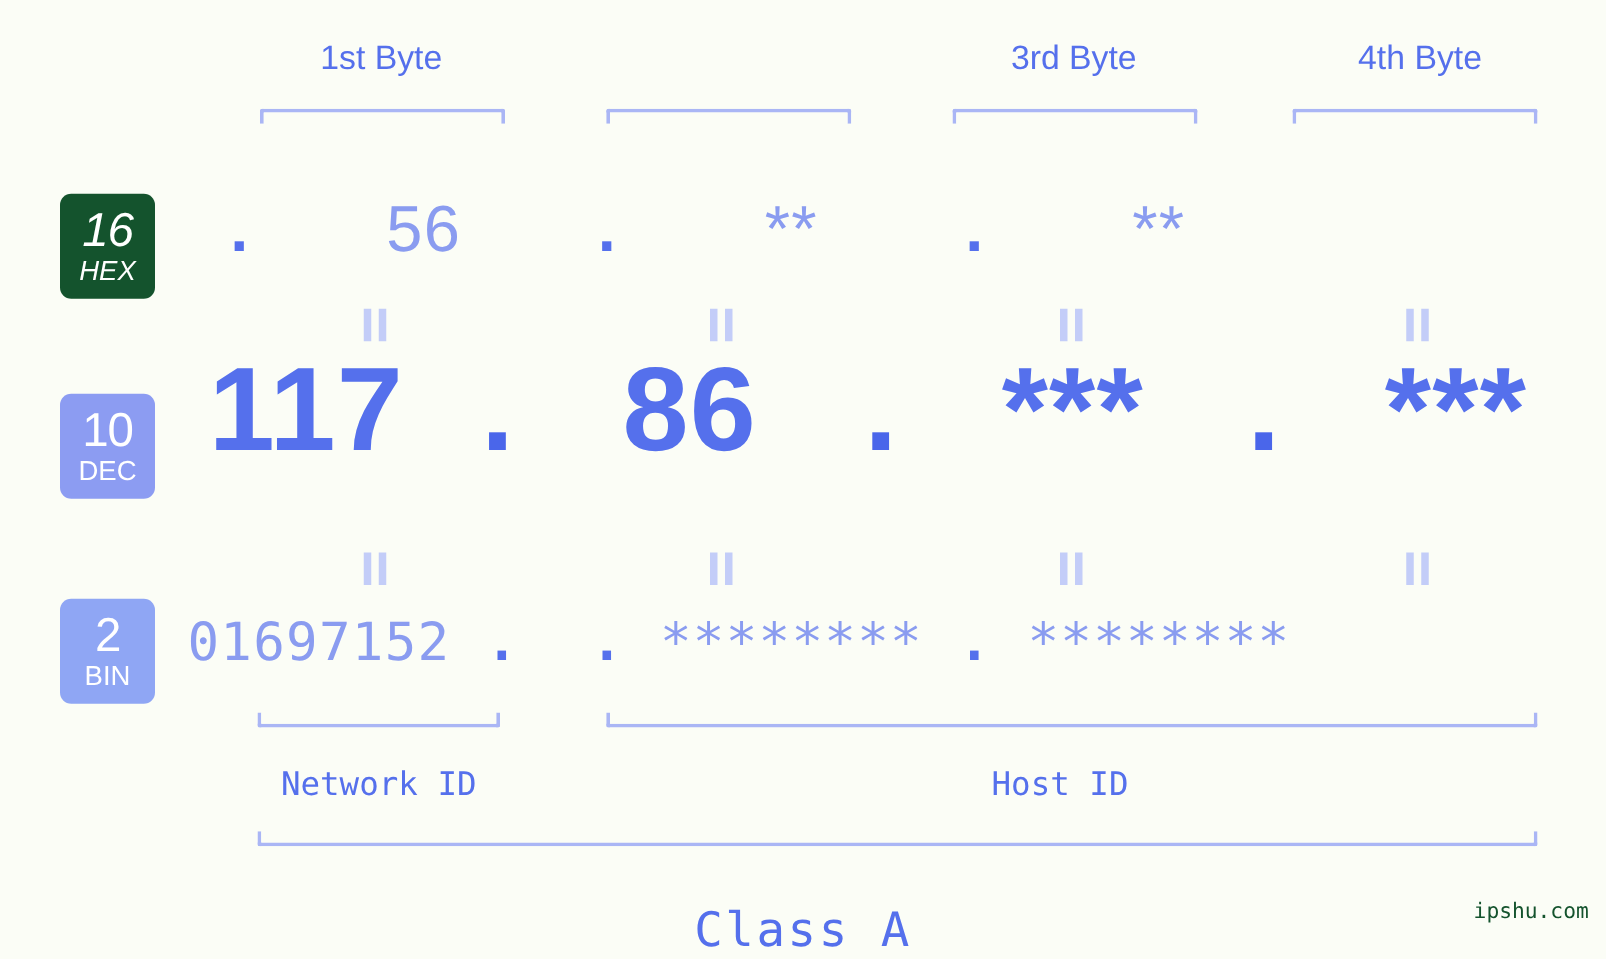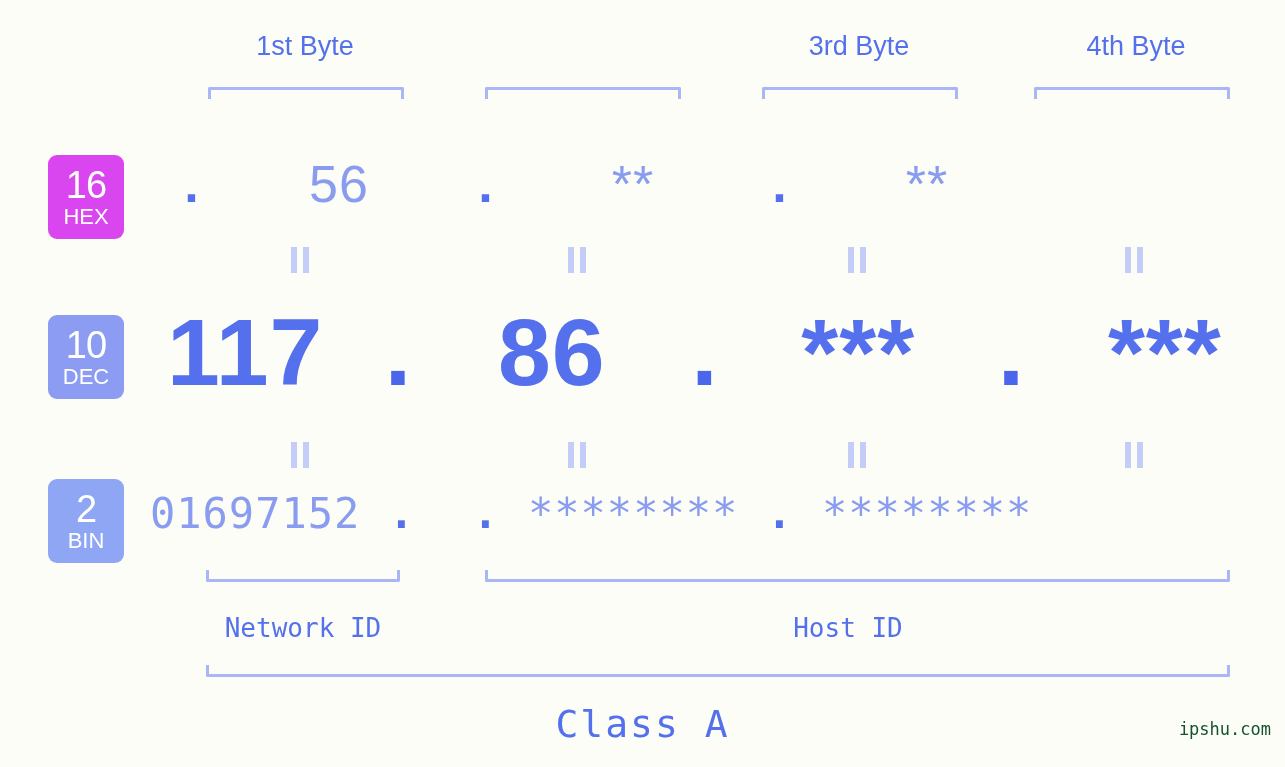--- a/index.html
+++ b/index.html
@@ -67,21 +67,21 @@
     font-size: 38px;
     font-weight: 400;
     letter-spacing: -1px;
   }
   .badge .sys {
     font-size: 22px;
     font-weight: 400;
     margin-top: 2px;
     letter-spacing: 0px;
   }
-  .badge-hex { top: 155px; background: #d946ef; }
+  .badge-hex { top: 155px; background: #14532d; font-style: italic; }
   .badge-dec { top: 315px; background: #8c9cf2; }
   .badge-bin { top: 479px; background: #8fa6f4; }
 
   
   .row {
     position: absolute;
     left: 150px;
     width: 1110px;
     display: flex;
     align-items: baseline;
@@ -100,21 +100,21 @@
     letter-spacing: 1px;
   }
   .row-hex .dot {
     font-size: 52px;
     color: #5570ec;
     font-family: "Liberation Sans", sans-serif;
     font-weight: bold;
   }
 
   
-  .row-dec { top: 298px; height: 110px; gap: 20px; }
+  .row-dec { top: 274px; height: 110px; gap: 20px; }
   .row-dec .cell {
     font-size: 95px;
     color: #5570ec;
     font-family: "Liberation Sans", sans-serif;
     font-weight: bold;
     letter-spacing: 1px;
   }
   .row-dec .dot {
     font-size: 95px;
     color: #4a66ea;
@@ -156,21 +156,21 @@
     position: absolute;
     font-size: 26px;
     color: #5570ec;
     font-family: "DejaVu Sans Mono", monospace;
     text-align: center;
     white-space: nowrap;
   }
 
   .class-label {
     position: absolute;
-    top: 702px;
+    top: 722px;
     left: 0;
     width: 1285px;
     text-align: center;
     font-size: 38px;
     color: #5570ec;
     font-family: "DejaVu Sans Mono", monospace;
     letter-spacing: 2px;
   }
 
   .watermark {

